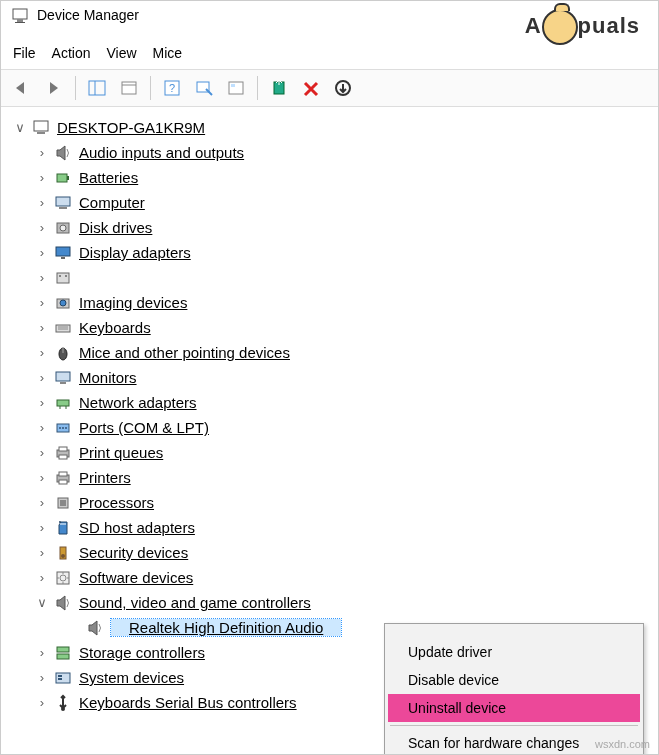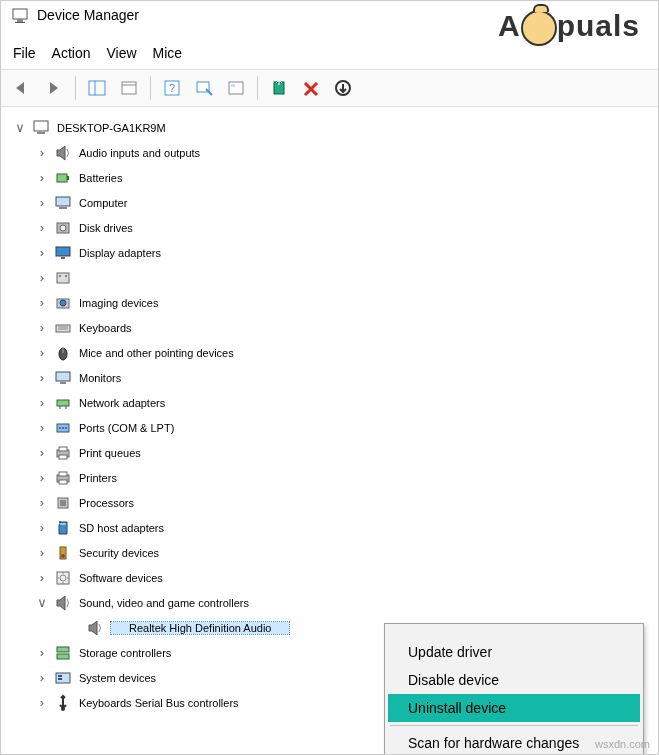--- a/index.html
+++ b/index.html
@@ -98,21 +98,22 @@
     }
     .device-icon {
       width: 20px;
       height: 20px;
       display: inline-flex;
       align-items: center;
       justify-content: center;
       margin-right: 6px;
     }
     .tree-label {
-      font-size: 11px;
+      font-size: 15px;
+      text-decoration: underline;
     }
     .selected .tree-label {
       background: #cde8ff;
       outline: 1px dotted #3399ff;
       padding: 0 18px;
     }
     .context-menu {
       position: absolute;
       right: 14px;
       top: 622px;
@@ -121,32 +122,32 @@
       border: 1px solid #a0a0a0;
       box-shadow: 2px 2px 4px rgba(0,0,0,0.2);
       padding: 14px 3px;
     }
     .context-item {
       padding: 6px 20px;
       font-size: 14px;
       cursor: default;
     }
     .context-item.highlight {
-      background: #14b8a6;
+      background: #ec4899;
     }
     .context-sep {
       height: 1px;
       background: #c0c0c0;
       margin: 3px 2px;
     }
     .watermark {
       position: absolute;
       top: 8px;
       right: 18px;
-      font-size: 30px;
+      font-size: 22px;
       font-weight: bold;
       color: #333;
       letter-spacing: 1px;
     }
     .watermark-face {
       display: inline-block;
       width: 36px;
       height: 36px;
       border-radius: 50%;
       vertical-align: middle;

